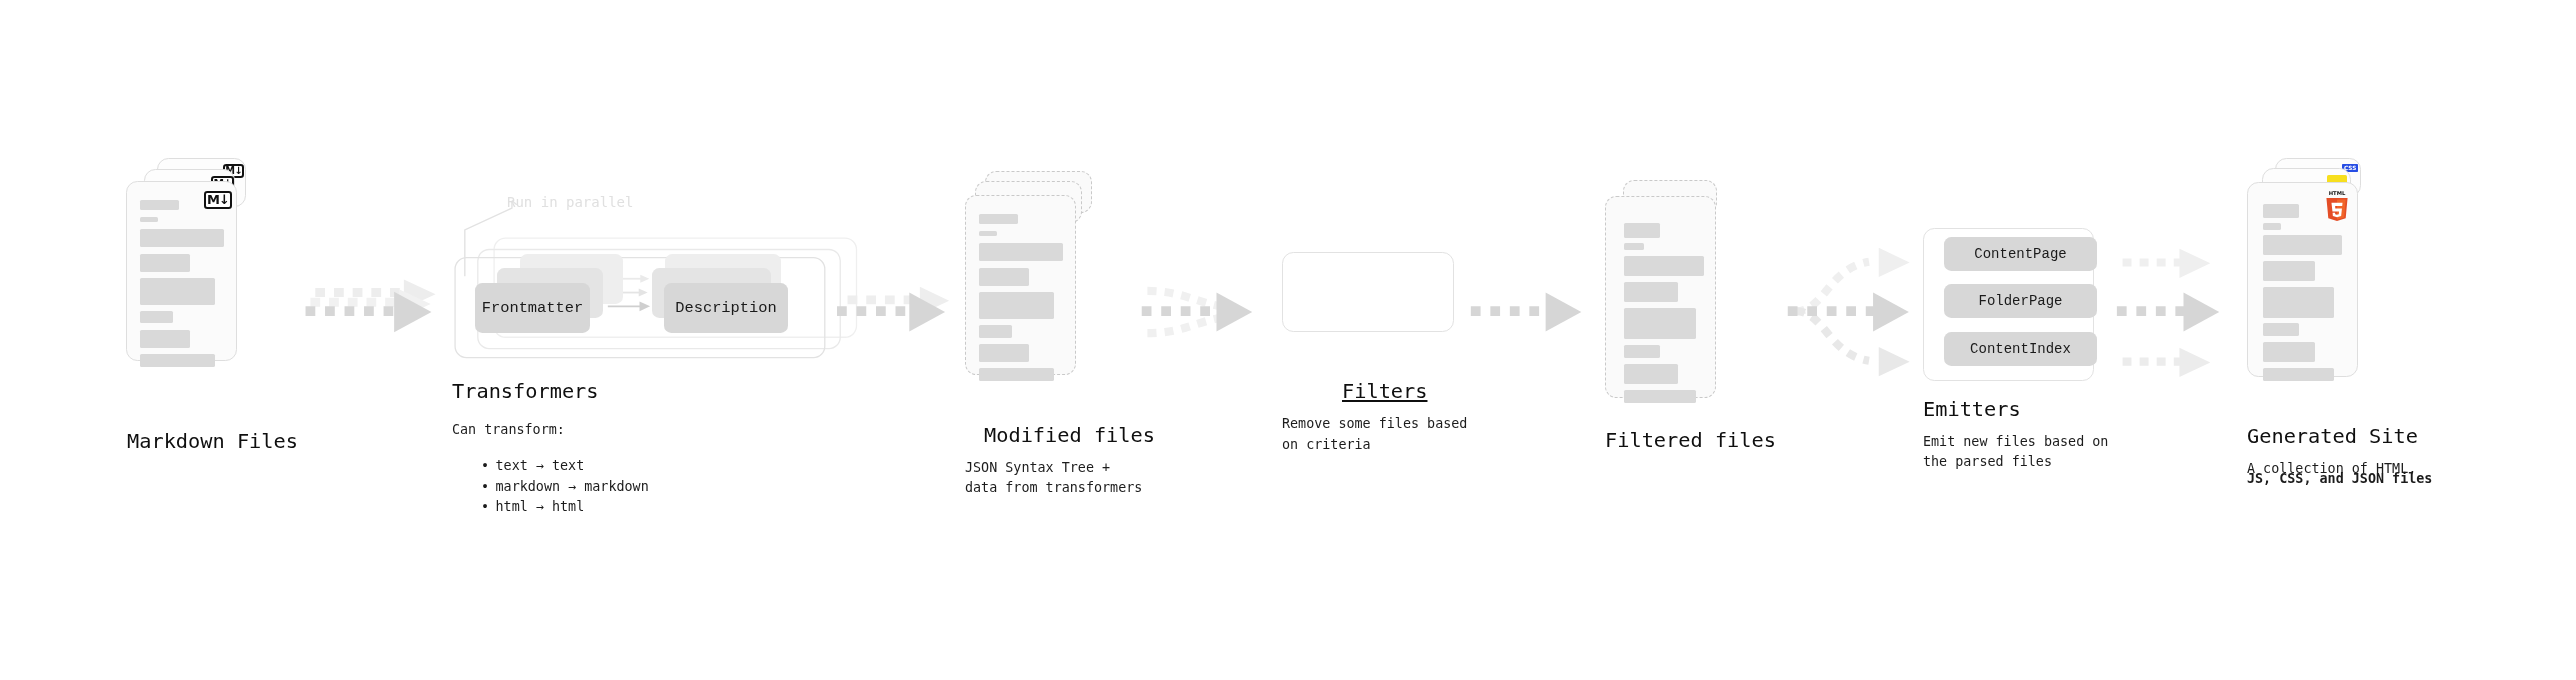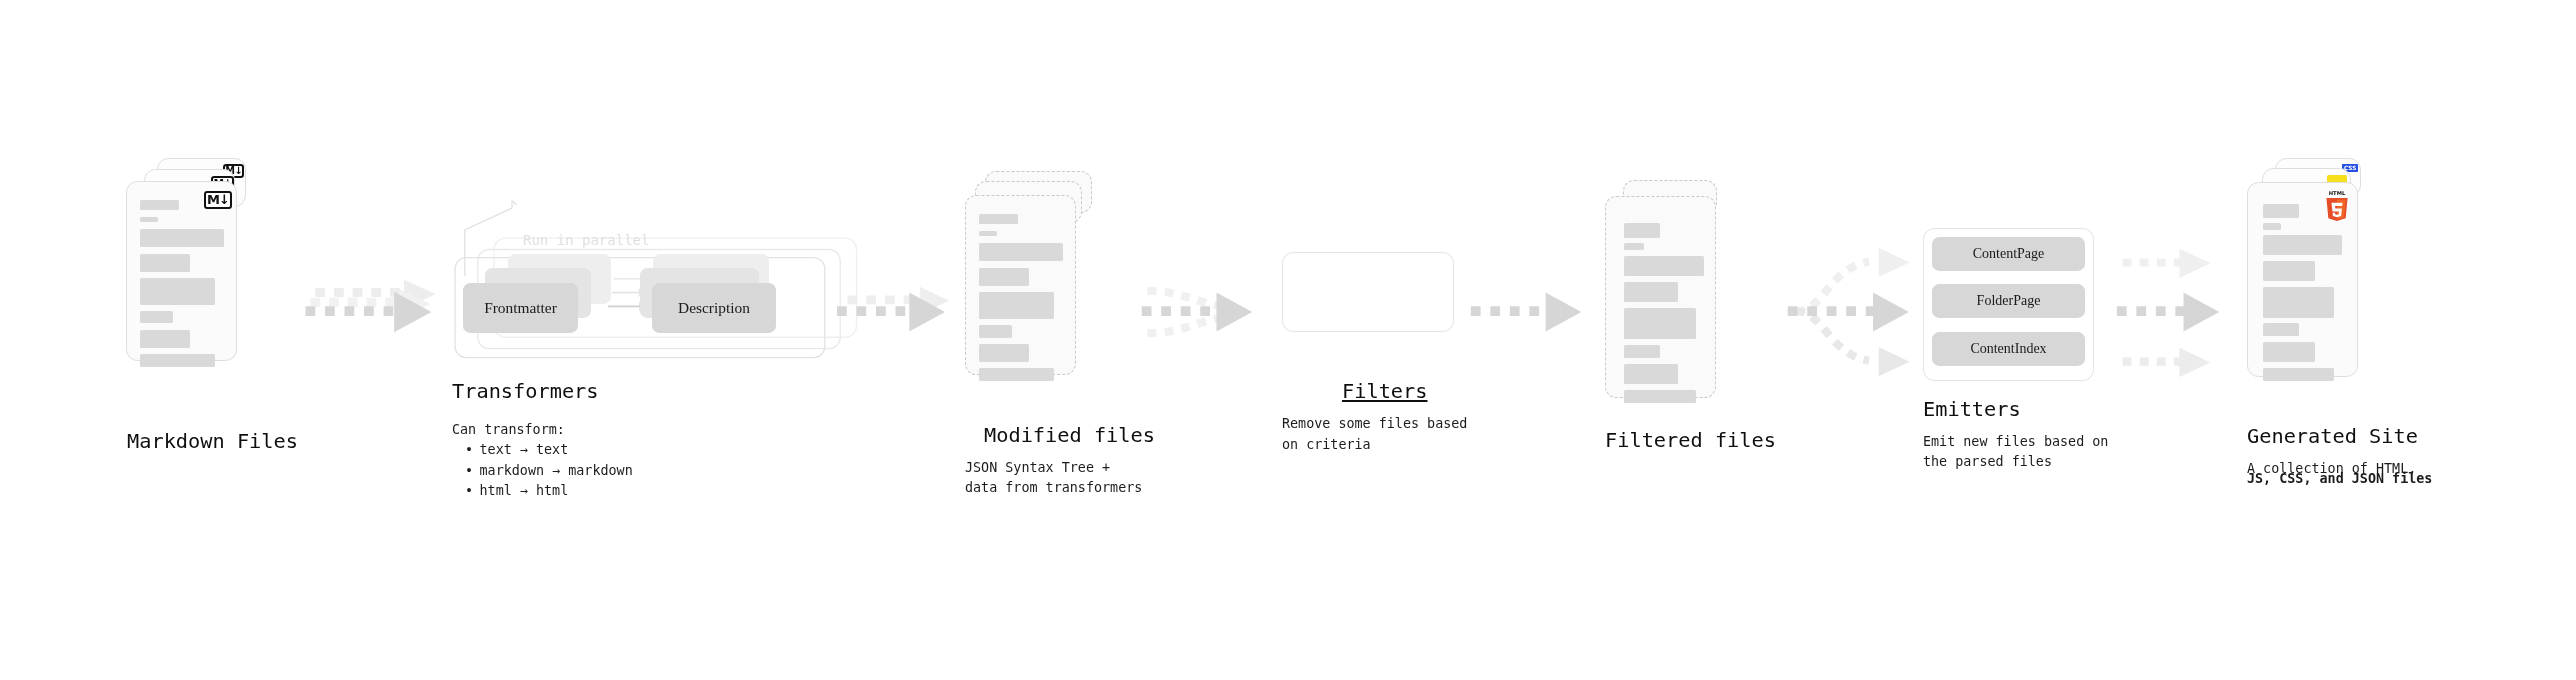--- a/index.html
+++ b/index.html
@@ -92,23 +92,24 @@
 
   .pill {
     position: absolute;
     box-sizing: border-box;
     background: #d7d7d7;
     border-radius: 7.3px;
     display: flex;
     align-items: center;
     justify-content: center;
     color: #1a1a1a;
-    font-family: Liberation Serif, serif;
+    font-family: Liberation Mono, monospace;
     font-size: 15.4px;
     white-space: nowrap;
+    margin-left: 12px;
   }
   .pill.ghost1 { background: #e4e4e4; color: transparent; }
   .pill.ghost2 { background: #eeeeee; color: transparent; }
 
   
   .title {
     position: absolute;
     font-family: "DejaVu Sans Mono", "Liberation Mono", monospace;
     font-size: 20.3px;
     color: #0f0f0f;
@@ -132,21 +133,21 @@
   }
 
   .bullets {
     position: absolute;
     font-family: "DejaVu Sans Mono", "Liberation Mono", monospace;
     font-size: 13.4px;
     line-height: 1.52;
     color: #1c1c1c;
   }
   .bullets .lead { display: block; }
-  .bullets ul { margin: 0; padding-left: 13px; list-style: none; }
+  .bullets ul { margin: 16px; padding-left: 13px; list-style: none; }
   .bullets li { white-space: pre; }
   .bullets li::before { content: "\2022"; margin-right: 6.5px; }
 
   svg.overlay {
     position: absolute;
     left: 0; top: 0;
     width: 2576px; height: 681px;
     pointer-events: none;
   }
 </style>
@@ -248,21 +249,21 @@
       <div class="docbar" style="left:13px; top:96px; width:75px; height:27px;"></div>
       <div class="docbar" style="left:13px; top:129px; width:32.5px; height:12.2px;"></div>
       <div class="docbar" style="left:13px; top:148px; width:50px; height:18px;"></div>
       <div class="docbar" style="left:13px; top:172px; width:75px; height:13px;"></div>
     </div>
     <div class="md-badge" style="left:78px; top:32.5px; width:28px; height:18.7px; font-size:13px;">M↓</div>
   </div>
 
   <div class="title" style="left:127px; top:429px;">Markdown Files</div>
 
-  <div class="faint-label" style="left:523px; top:194px;margin-top:38px;">Run in parallel</div>
+  <div class="faint-label" style="left:507px; top:194px;">Run in parallel</div>
 
   <div class="pill ghost2" style="left:508px; top:254px; width:103px; height:50px;"></div>
   <div class="pill ghost2" style="left:653px; top:254px; width:116px; height:50px;"></div>
 
   <div class="pill ghost1" style="left:485px; top:268px; width:106px; height:50px;"></div>
   <div class="pill ghost1" style="left:640px; top:268px; width:119px; height:50px;"></div>
 
   <div class="pill" style="left:463px; top:283px; width:115px; height:50px;">Frontmatter</div>
   <div class="pill" style="left:652px; top:283px; width:124px; height:50px;text-align:center;">Description</div>
 

